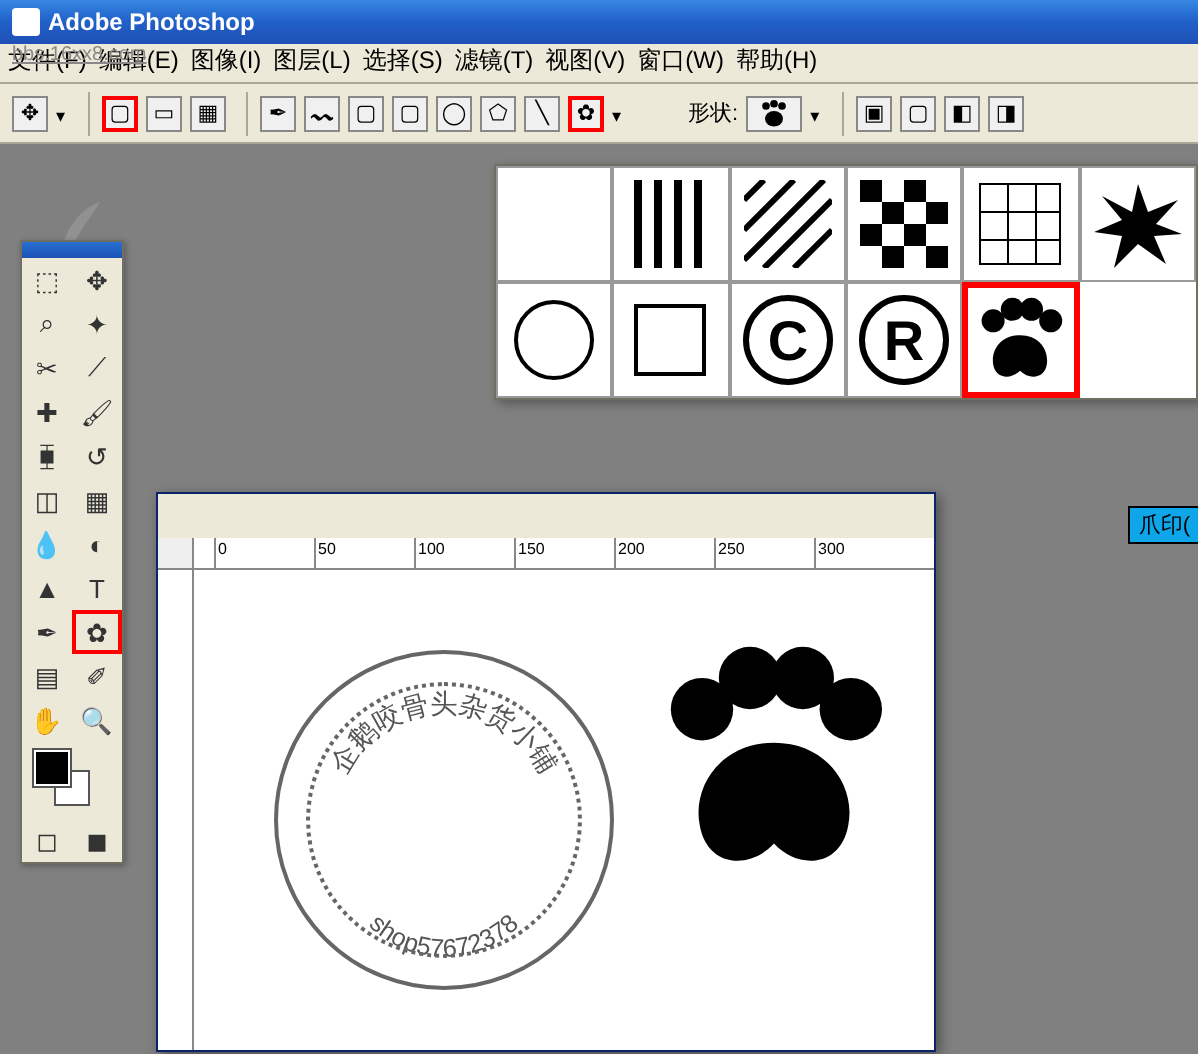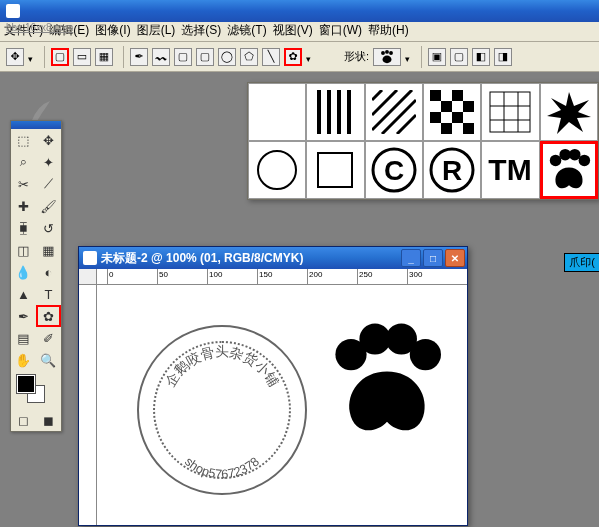--- a/index.html
+++ b/index.html
@@ -57,20 +57,21 @@
 
 .canvas-paw { position: absolute; left: 230px; top: 36px; width: 120px; height: 120px; }
 
 svg.paw-svg path { fill: #000; }
 </style>
 </head>
 <body>
 
 <div class="titlebar">
   <span class="ps-icon"></span>
+  <span>Adobe Photoshop</span>
 </div>
 <div class="watermark">bbs.16xx8.com</div>
 
 <div class="menubar">
   <span>文件(F)</span>
   <span>编辑(E)</span>
   <span>图像(I)</span>
   <span>图层(L)</span>
   <span>选择(S)</span>
   <span>滤镜(T)</span>
@@ -220,47 +221,34 @@
           <circle cx="24" cy="24" r="21" fill="none" stroke="#000" stroke-width="3"></circle>
           <text x="24" y="34" font-size="28" text-anchor="middle" font-weight="bold">C</text>
         </svg>
       </div>
     <div class="shape-cell">
         <svg width="48" height="48">
           <circle cx="24" cy="24" r="21" fill="none" stroke="#000" stroke-width="3"></circle>
           <text x="24" y="34" font-size="28" text-anchor="middle" font-weight="bold">R</text>
         </svg>
       </div>
-    <div class="shape-cell">
-        <svg width="50" height="40">
-          <text x="25" y="30" font-size="30" text-anchor="middle" font-weight="bold">TM</text>
-        </svg>
-      </div>
     <div class="shape-cell red">
       <svg class="paw-svg" width="48" height="48" viewBox="0 0 100 100">
         <circle cx="22" cy="30" r="12"></circle>
           <circle cx="42" cy="18" r="12"></circle>
           <circle cx="62" cy="18" r="12"></circle>
           <circle cx="82" cy="30" r="12"></circle>
         <path d="M50 45 C30 45 20 60 22 75 C24 90 40 92 50 82 C60 92 76 90 78 75 C80 60 70 45 50 45 Z"></path>
       </svg>
     </div>
   </div>
   <div class="shape-tooltip">爪印(</div>
 </div>
 
 <div class="doc-win">
-  <div class="doc-title">
-    <span class="doc-icon"></span>
-    <span>未标题-2 @ 100% (01, RGB/8/CMYK)</span>
-    <span class="spacer"></span>
-    <div class="winbtn min">_</div>
-    <div class="winbtn max">□</div>
-    <div class="winbtn close">✕</div>
-  </div>
   <div class="ruler-corner"></div>
   <div class="ruler-h">
     <div class="tick" style="left:10px" data-v="0"></div>
     <div class="tick" style="left:60px" data-v="50"></div>
     <div class="tick" style="left:110px" data-v="100"></div>
     <div class="tick" style="left:160px" data-v="150"></div>
     <div class="tick" style="left:210px" data-v="200"></div>
     <div class="tick" style="left:260px" data-v="250"></div>
     <div class="tick" style="left:310px" data-v="300"></div>
   </div>

